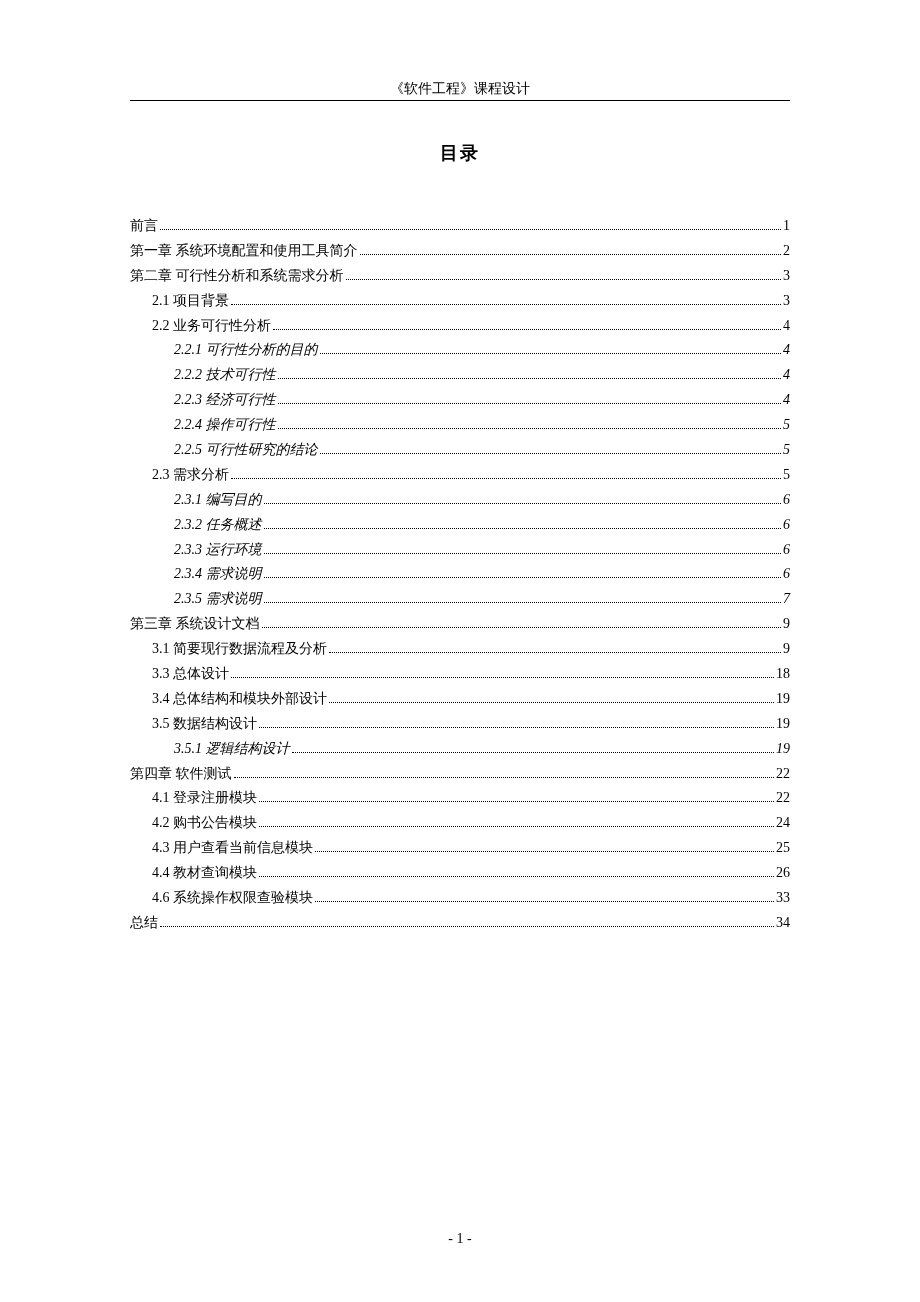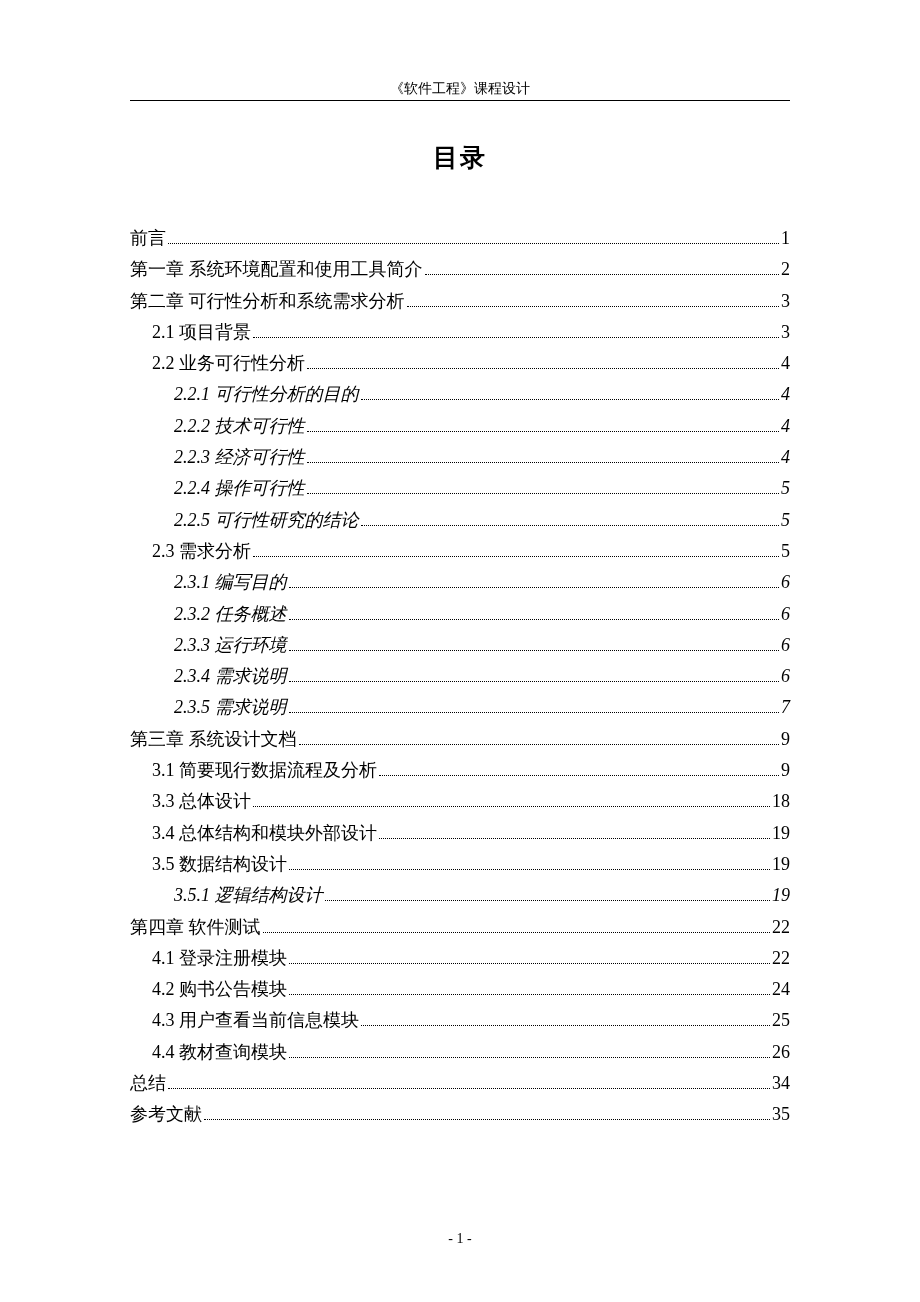--- a/index.html
+++ b/index.html
@@ -22,27 +22,27 @@
       text-align: center;
       font-size: 14px;
       margin-bottom: 2px;
     }
     .header-line {
       border-top: 1px solid #000;
       margin-bottom: 40px;
     }
     .title {
       text-align: center;
-      font-size: 25px;
+      font-size: 18px;
       font-weight: bold;
       margin-bottom: 50px;
       letter-spacing: 2px;
     }
     .toc {
-      font-size: 18px;
+      font-size: 14px;
       line-height: 1.6;
     }
     .toc-row {
       display: flex;
       align-items: baseline;
       white-space: nowrap;
       margin-bottom: 2.5px;
     }
     .toc-row.level-0 {
       padding-left: 0;
@@ -216,25 +216,25 @@
       <div class="toc-row level-1">
         <span class="toc-label">4.3 用户查看当前信息模块</span>
         <span class="toc-dots"></span>
         <span class="toc-page">25</span>
       </div>
       <div class="toc-row level-1">
         <span class="toc-label">4.4  教材查询模块</span>
         <span class="toc-dots"></span>
         <span class="toc-page">26</span>
       </div>
+      <div class="toc-row level-1">
+        <span class="toc-label">4.6 系统操作权限查验模块</span>
+        <span class="toc-dots"></span>
+        <span class="toc-page">33</span>
+      </div>
       <div class="toc-row level-0">
         <span class="toc-label">总结</span>
         <span class="toc-dots"></span>
         <span class="toc-page">34</span>
-      </div>
-      <div class="toc-row level-0">
-        <span class="toc-label">参考文献</span>
-        <span class="toc-dots"></span>
-        <span class="toc-page">35</span>
       </div>
     </div>
 </div>
 <div class="footer">- 1 -</div>
 
 </body></html>

